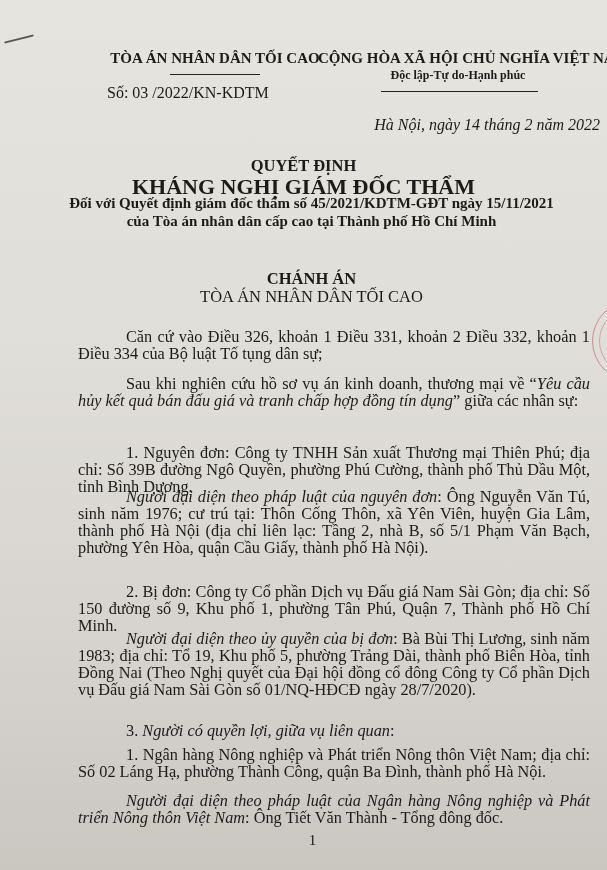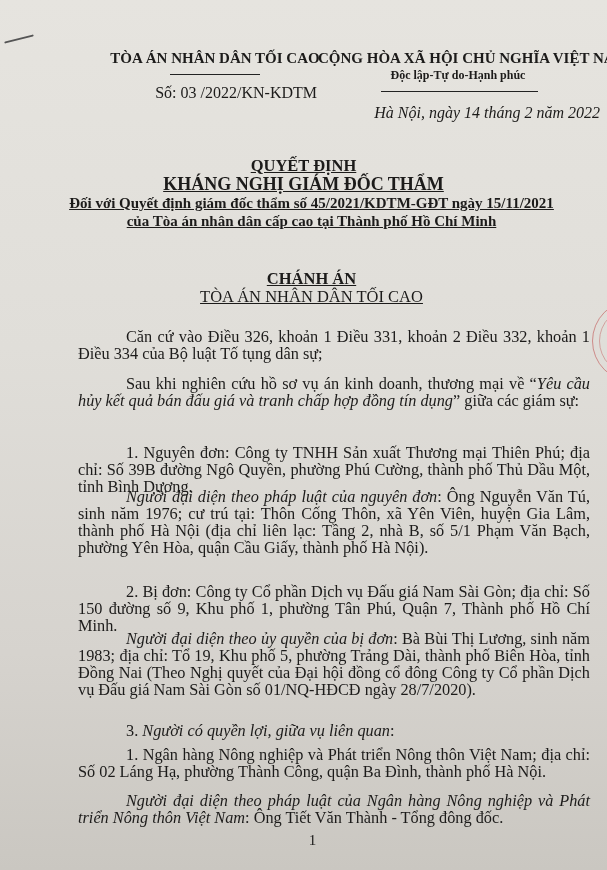--- a/index.html
+++ b/index.html
@@ -8,21 +8,21 @@
     background: linear-gradient(180deg, #e6e4df 0%, #e0ded9 40%, #d6d3ce 75%, #cac7c1 100%);
     font-family: "Liberation Serif", "DejaVu Serif", serif;
     color: #1c1b1a;
   }
   .abs { position: absolute; }
   .bold { font-weight: bold; }
   .ital { font-style: italic; }
   .center { text-align: center; }
   .hdr { font-size: 15.5px; font-weight: bold; white-space: nowrap; }
   .rule { position: absolute; height: 1.3px; background: #222; }
-  .title-line { position: absolute; left: 0; width: 607px; text-align: center; white-space: nowrap; font-weight: bold; text-decoration: underline; }
+  .title-line { position: absolute; left: 0; width: 607px; text-align: center; white-space: nowrap; font-weight: bold; }
   .para {
     position: absolute; left: 78px; width: 512px;
     font-size: 16.3px; line-height: 17px; text-align: justify;
     text-indent: 48px;
   }
   .stamp {
     position: absolute; left: 592px; top: 300px; width: 80px; height: 80px;
     border: 1.5px solid rgba(190,70,70,0.55); border-radius: 50%;
   }
   .stamp-inner {
@@ -34,43 +34,43 @@
     background: #555; transform: rotate(-14deg); border-radius: 1px;
   }
 </style>
 </head>
 <body>
 
 <div class="pen-mark"></div>
 
 <div class="abs hdr" style="left:110px; top:50px; width:210px; text-align:center; font-size:15px;">TÒA ÁN NHÂN DÂN TỐI CAO</div>
 <div class="rule" style="left:170px; top:74px; width:90px;"></div>
-<div class="abs" style="left:107px; top:84px; width:210px; text-align:right; font-size:16px; white-space:nowrap;">Số: 03 /2022/KN-KDTM</div>
+<div class="abs" style="left:107px; top:84px; width:210px; text-align:left; font-size:16px; white-space:nowrap;">Số: 03 /2022/KN-KDTM</div>
 
 <div class="abs hdr" style="left:318px; top:50px; width:280px; text-align:center; font-size:15px;">CỘNG HÒA XÃ HỘI CHỦ NGHĨA VIỆT NAM</div>
 <div class="abs bold" style="left:318px; top:68px; width:280px; text-align:center; font-size:12px; white-space:nowrap;">Độc lập-Tự do-Hạnh phúc</div>
 <div class="rule" style="left:381px; top:91px; width:157px;"></div>
-<div class="abs ital" style="left:360px; top:104px; width:240px; text-align:right; font-size:16px; white-space:nowrap;">Hà Nội, ngày 14 tháng 2 năm 2022</div>
+<div class="abs ital" style="left:360px; top:116px; width:240px; text-align:right; font-size:16px; white-space:nowrap;">Hà Nội, ngày 14 tháng 2 năm 2022</div>
 
 <div class="title-line" style="top:156px; font-size:16.5px;">QUYẾT ĐỊNH</div>
-<div class="title-line" style="top:174px; font-size:18px;">KHÁNG NGHỊ GIÁM ĐỐC THẨM</div>
+<div class="title-line" style="top:174px; font-size:22px;">KHÁNG NGHỊ GIÁM ĐỐC THẨM</div>
 <div class="title-line" style="top:195px; font-size:15px; left:8px;">Đối với Quyết định giám đốc thẩm số 45/2021/KDTM-GĐT ngày 15/11/2021</div>
 <div class="title-line" style="top:213px; font-size:15px; left:8px;">của Tòa án nhân dân cấp cao tại Thành phố Hồ Chí Minh</div>
 
 <div class="title-line" style="top:269px; font-size:16.5px; left:8px;">CHÁNH ÁN</div>
 <div class="title-line" style="top:287px; font-size:16.5px; left:8px; font-weight:normal;">TÒA ÁN NHÂN DÂN TỐI CAO</div>
 
 <div class="stamp">
     <div class="stamp-inner"></div>
   </div>
 
 <div class="para" style="top:328px;">Căn cứ vào Điều 326, khoản 1 Điều 331, khoản 2 Điều 332, khoản 1 Điều 334 của Bộ luật Tố tụng dân sự;</div>
 
 <div class="para" style="top:375px;">
-  <span>Sau khi nghiên cứu hồ sơ vụ án kinh doanh, thương mại về “</span><span class="ital">Yêu cầu hủy kết quả bán đấu giá và tranh chấp hợp đồng tín dụng</span><span>” giữa các giám sự:</span>
+  <span>Sau khi nghiên cứu hồ sơ vụ án kinh doanh, thương mại về “</span><span class="ital">Yêu cầu hủy kết quả bán đấu giá và tranh chấp hợp đồng tín dụng</span><span>” giữa các nhân sự:</span>
 </div>
 
 <div class="para" style="top:444px;font-family:Liberation Serif, serif;">1. Nguyên đơn: Công ty TNHH Sản xuất Thương mại Thiên Phú; địa chỉ: Số 39B đường Ngô Quyền, phường Phú Cường, thành phố Thủ Dầu Một, tỉnh Bình Dương.</div>
 
 <div class="para" style="top:488px;">
   <span class="ital">Người đại diện theo pháp luật của nguyên đơn</span><span>: Ông Nguyễn Văn Tú, sinh năm 1976; cư trú tại: Thôn Cống Thôn, xã Yên Viên, huyện Gia Lâm, thành phố Hà Nội (địa chỉ liên lạc: Tầng 2, nhà B, số 5/1 Phạm Văn Bạch, phường Yên Hòa, quận Cầu Giấy, thành phố Hà Nội).</span>
 </div>
 
 <div class="para" style="top:583px;">2. Bị đơn: Công ty Cổ phần Dịch vụ Đấu giá Nam Sài Gòn; địa chỉ: Số 150 đường số 9, Khu phố 1, phường Tân Phú, Quận 7, Thành phố Hồ Chí Minh.</div>
 

